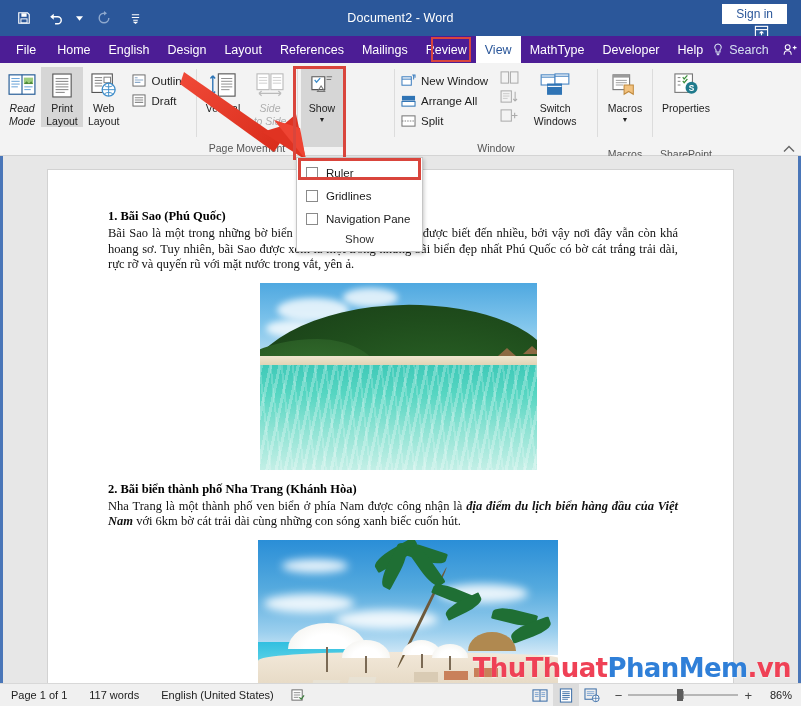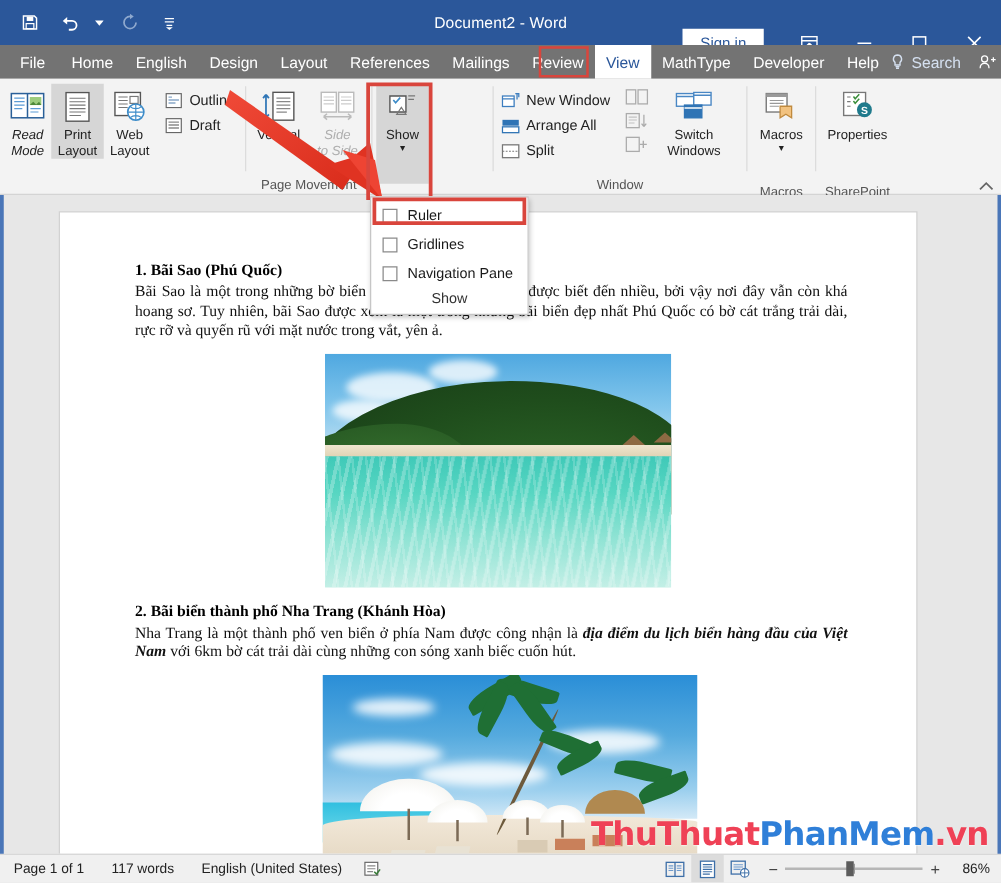--- a/index.html
+++ b/index.html
@@ -16,34 +16,34 @@
     background:#2b579a; display:flex; align-items:center;
   }
   .qat{ display:flex; align-items:center; padding-left:14px; gap:11px; }
   .qat-btn{ width:20px; height:20px; display:flex; align-items:center;
             justify-content:center; color:#ffffff; }
   .qat-btn.dim{ color:#8fa9ce; }
   .title-text{
     position:absolute; left:0; right:0; text-align:center;
     color:#ffffff; font-size:12.5px; letter-spacing:.1px;
   }
-  .tb-right{ position:absolute; right:0; top:16px; height:36px;
-             display:flex; align-items:center; }
+  .tb-right{ position:absolute; right:0; top:4px; height:36px;
+             display:flex; align-items:center;flex-direction:column; }
   .signin{
     background:#ffffff; color:#2b579a; font-size:12px;
     padding:4px 14px; margin-right:14px; line-height:1;
     height:22px; display:flex; align-items:center; cursor:pointer;
   }
   .tb-icon{ width:44px; height:36px; display:flex; align-items:center;
             justify-content:center; color:#ffffff; }
 
   
   .tabstrip{
     position:absolute; left:0; top:36px; width:801px; height:27px;
-    background:#737373; display:flex; align-items:stretch;
+    background:#4c1d95; display:flex; align-items:stretch;
     font-size:12.5px; color:#ffffff;
   }
   .tab{ display:flex; align-items:center; padding:0 9px; cursor:pointer;
         white-space:nowrap; position:relative; }
   .tab.file{ padding:0 12px 0 16px; }
   .tab.active{ background:#ffffff; color:#2b579a; }
   .tab-hl{
     position:absolute; border:2.5px solid #d9453c; pointer-events:none;
   }
   .tabstrip .right{ margin-left:auto; display:flex; align-items:center;

